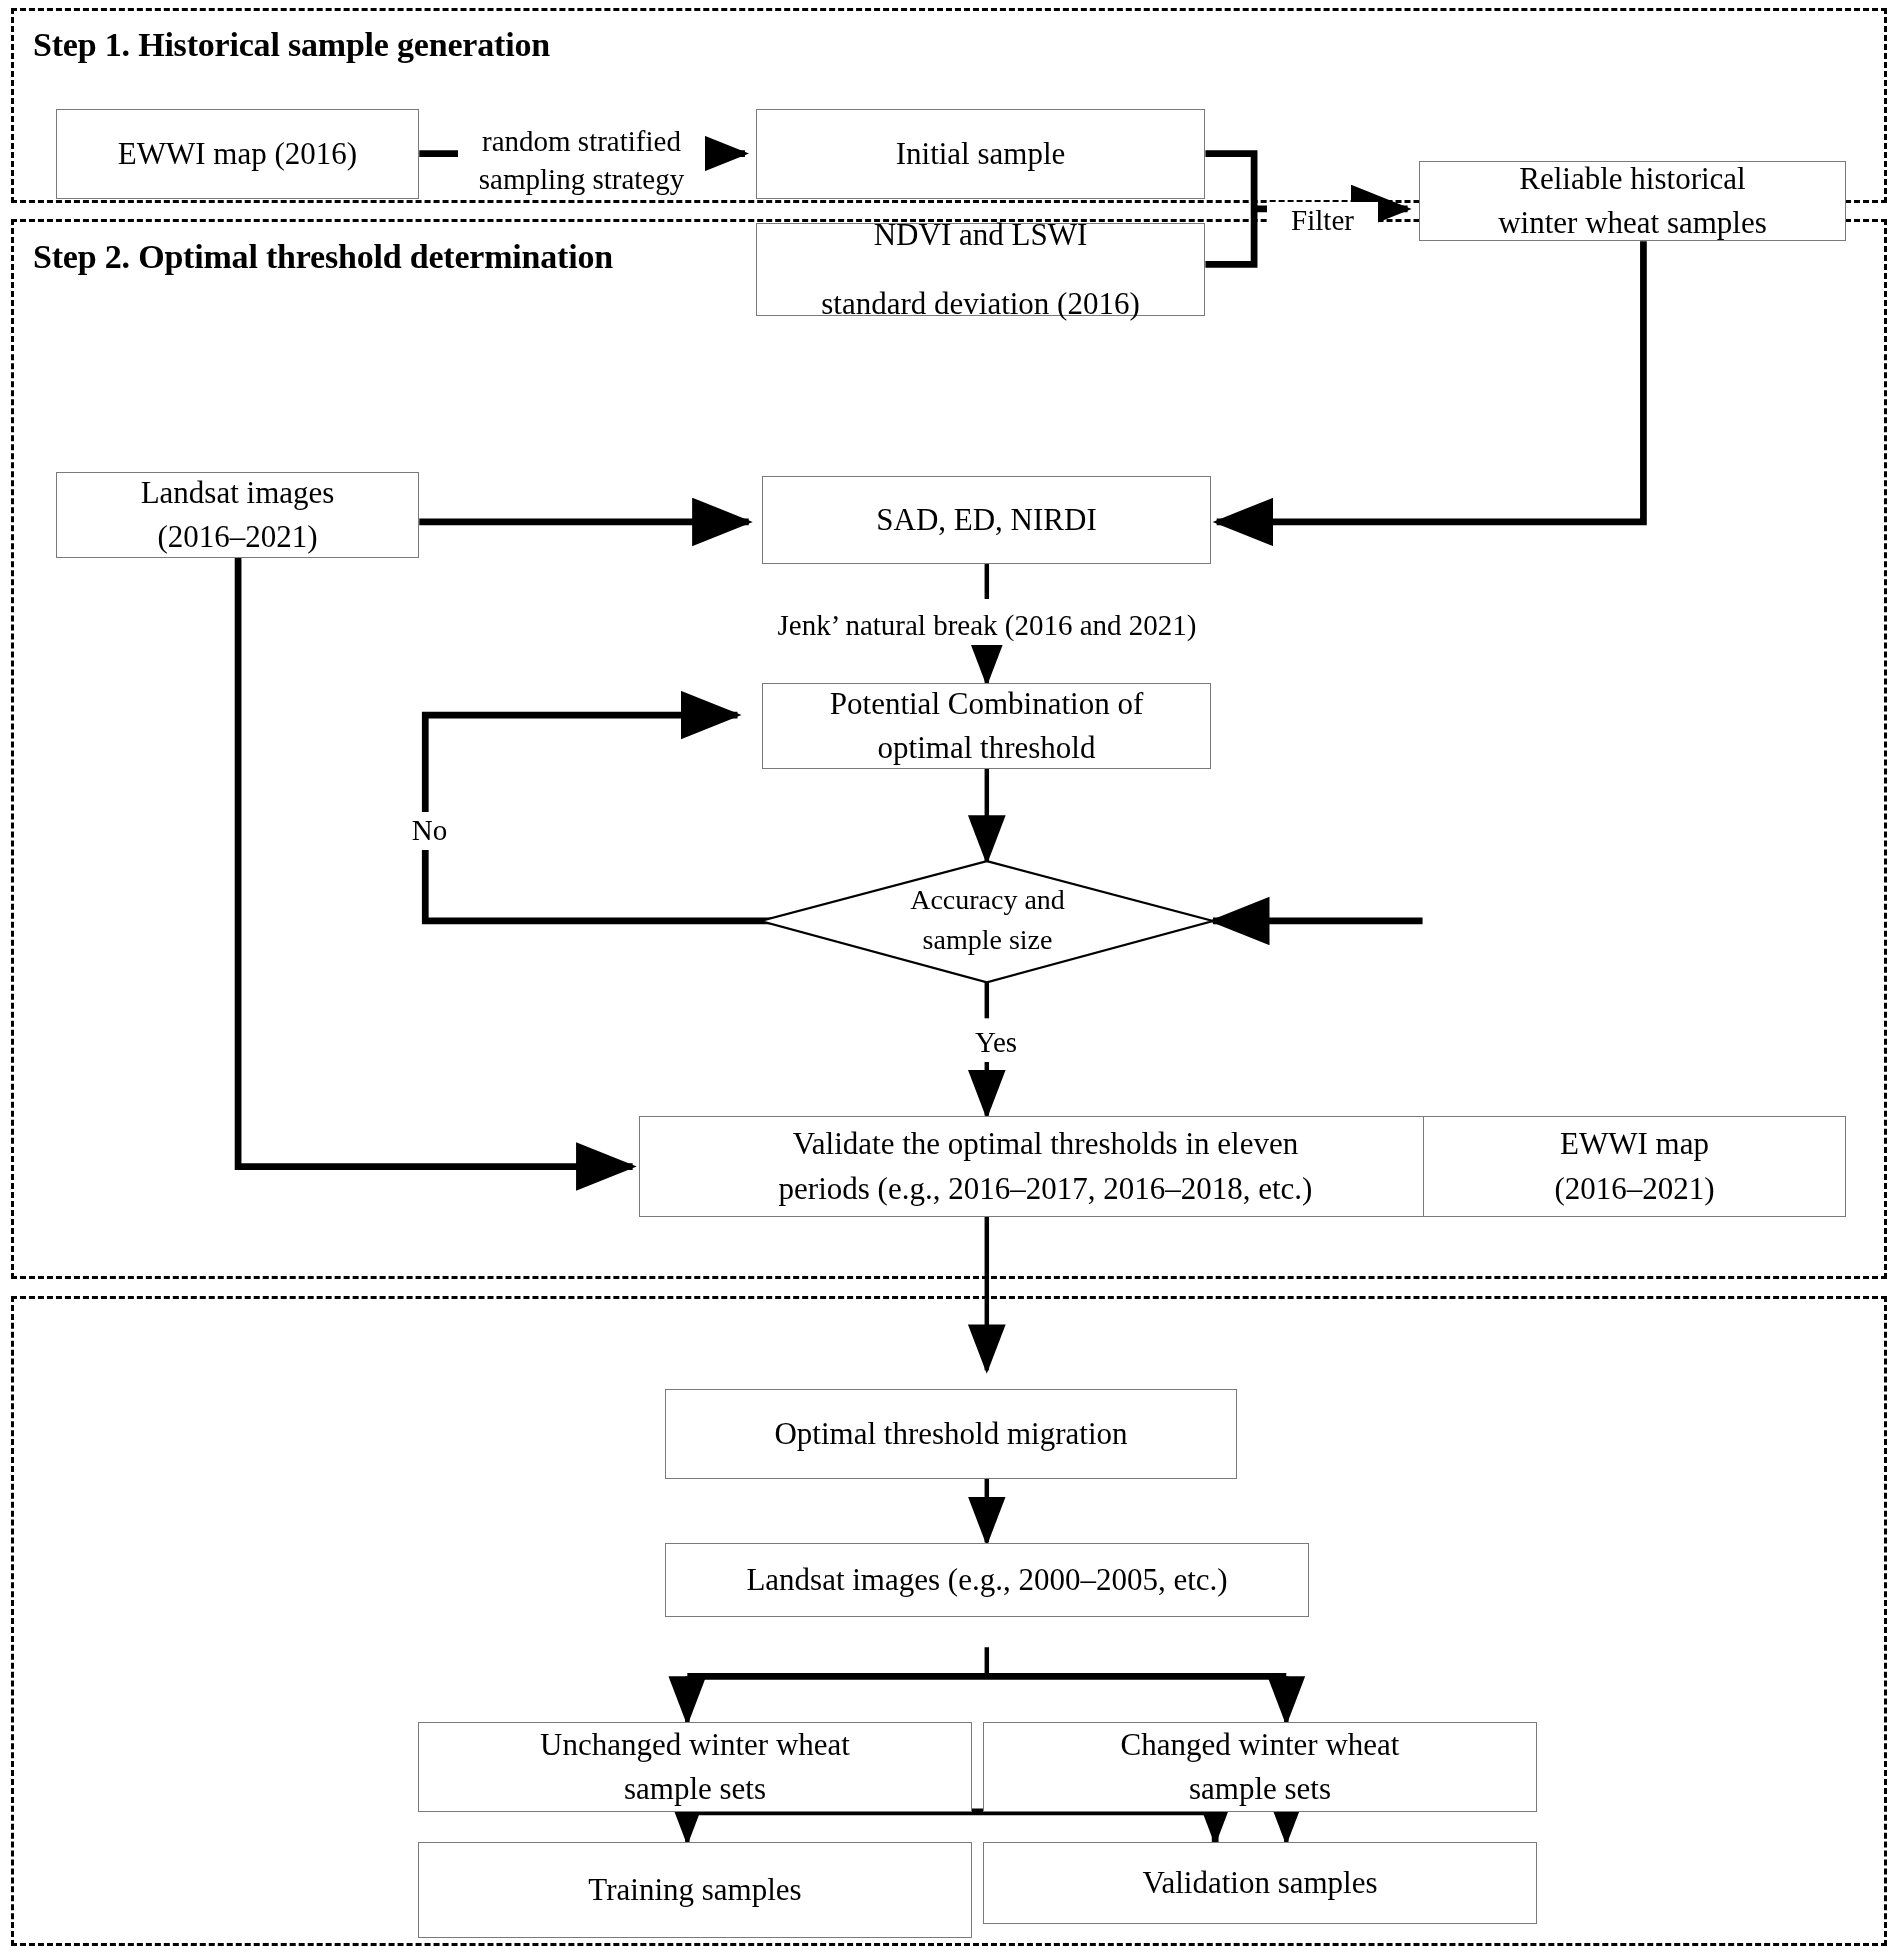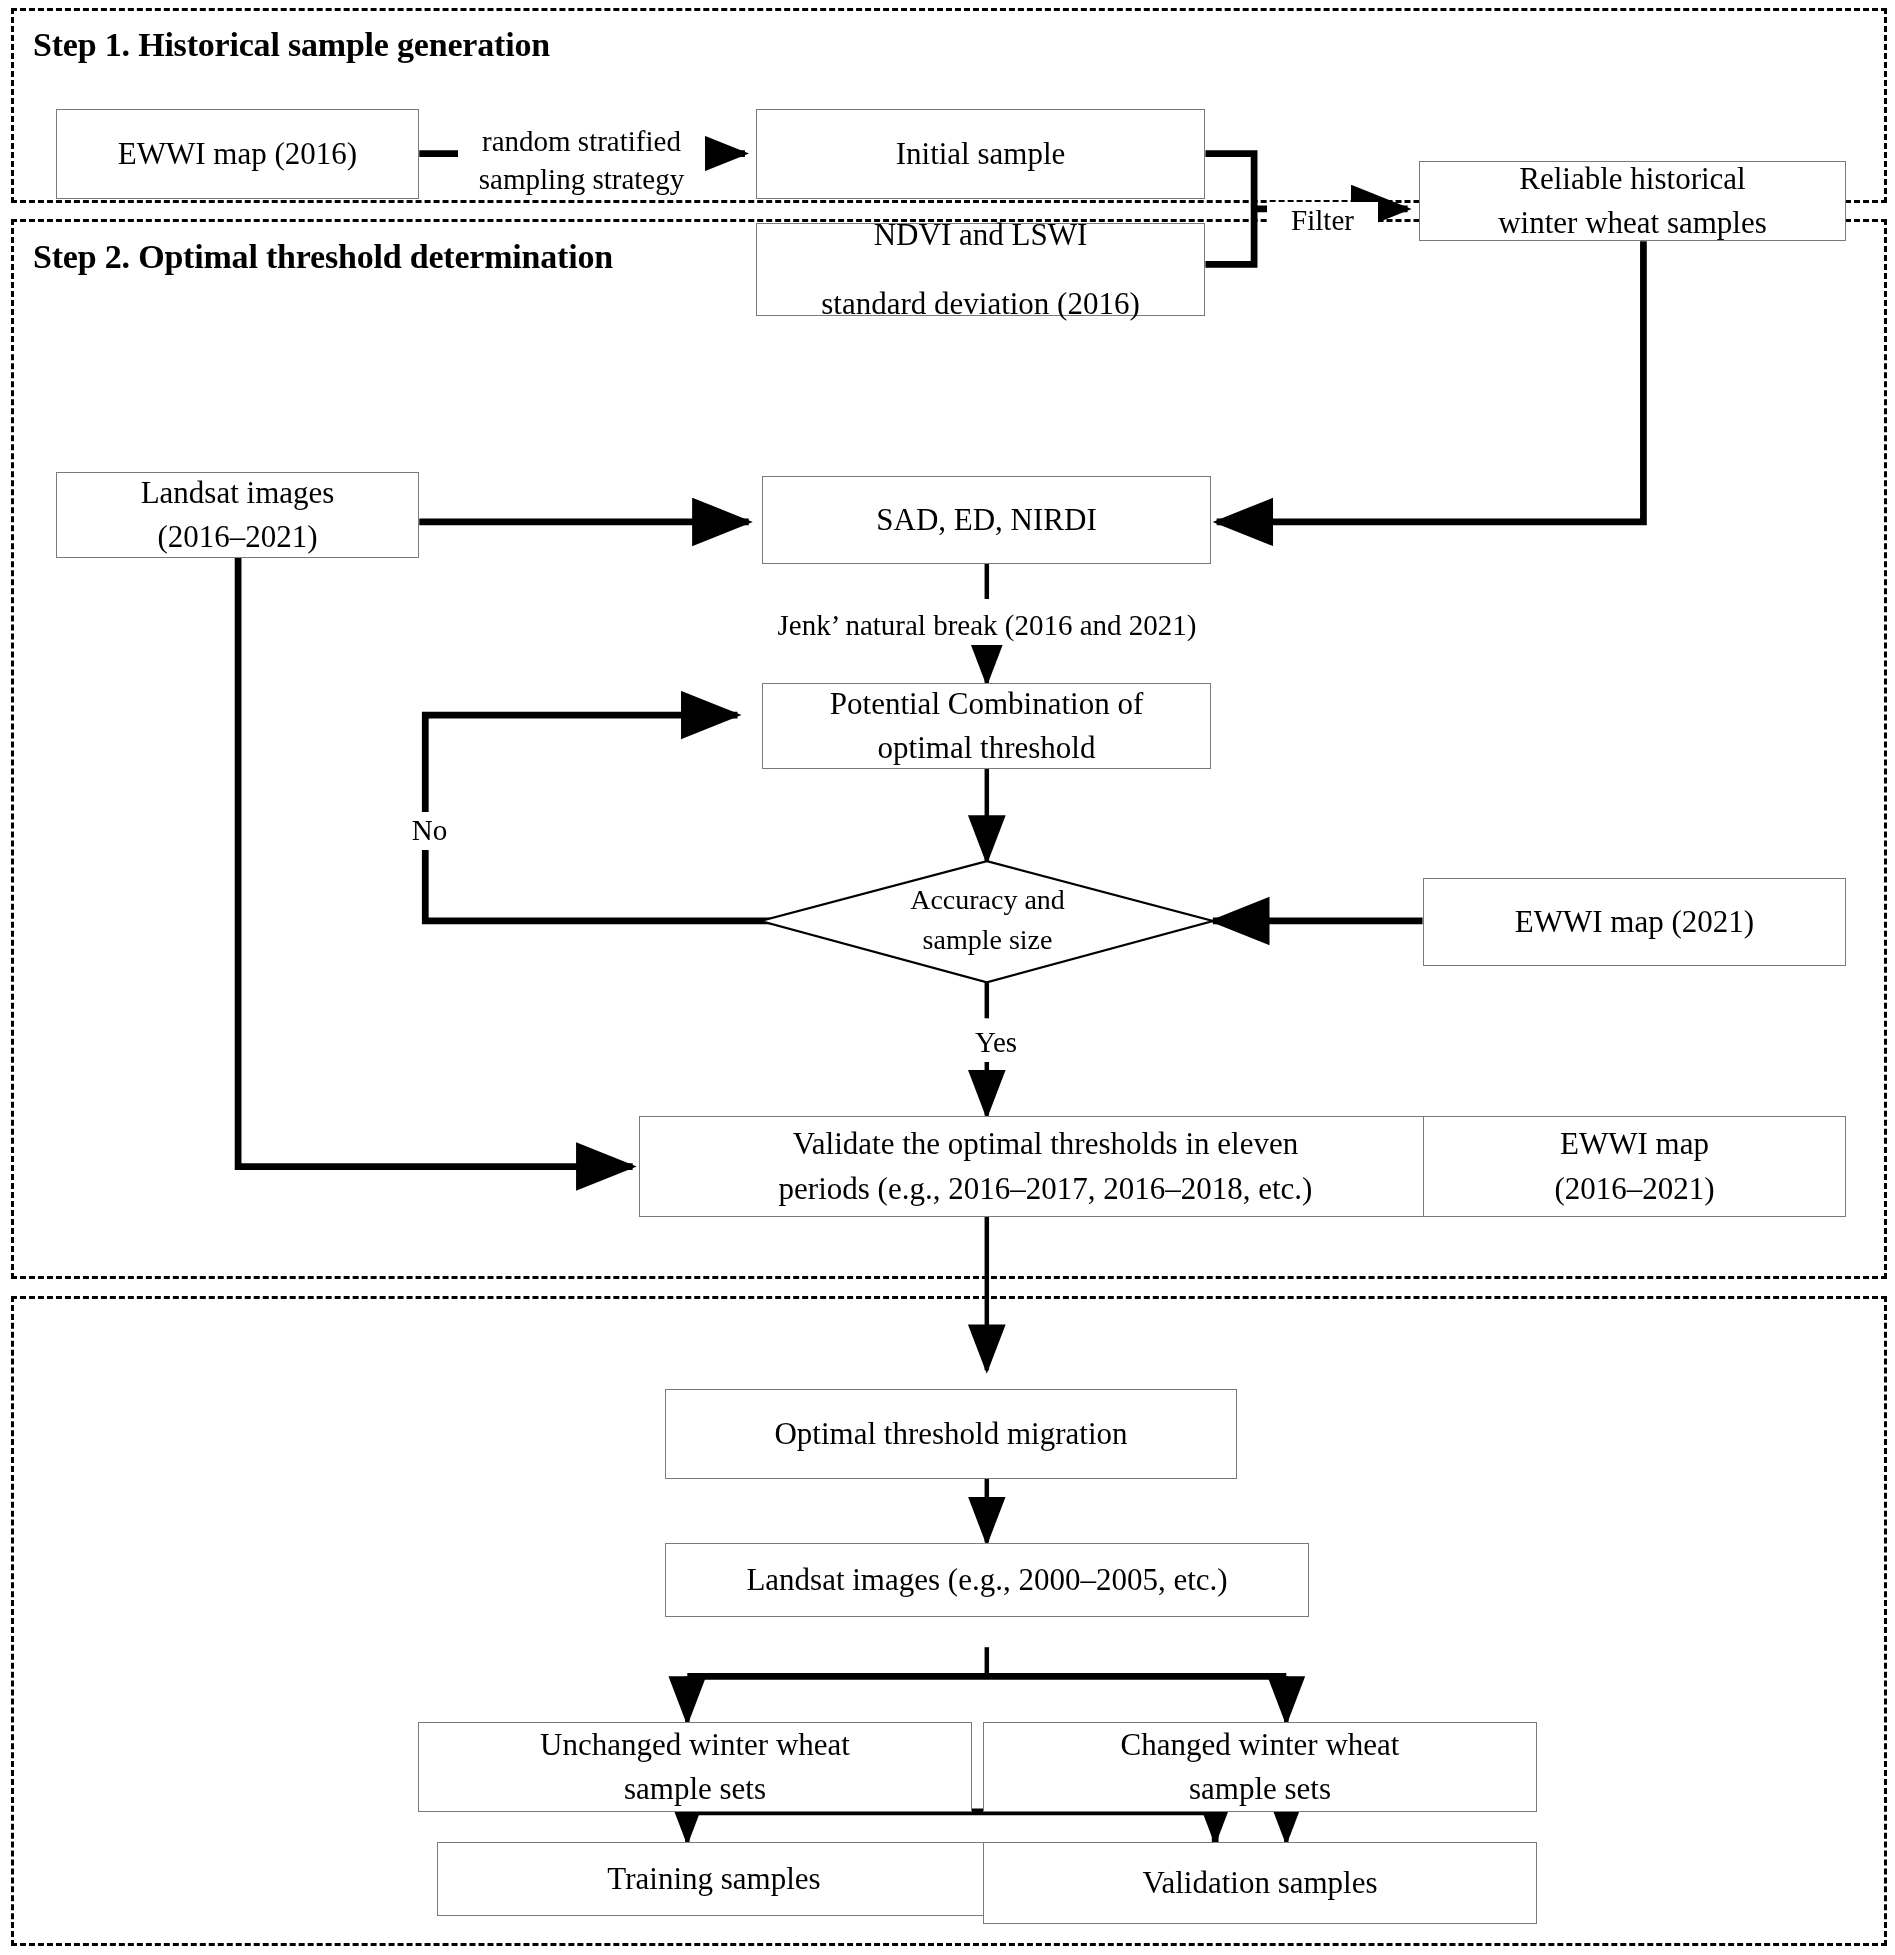--- a/index.html
+++ b/index.html
@@ -218,23 +218,20 @@
 
   <div class="diamond-label" style="left:824px; top:880px; width:327px; text-align:center;">
     <div>Accuracy and</div>
     <div>sample size</div>
   </div>
 
   <div class="edge-label" style="left:392px; top:800px; width:75px; text-align:center;">No</div>
 
   <div class="edge-label" style="left:955px; top:1012px; width:82px; text-align:center;">Yes</div>
 
-  <div class="node" style="left:1423px; top:878px; width:423px; height:88px;">
-    <span>EWWI map (2021)</span>
-  </div>
 
   <div class="node" style="left:639px; top:1116px; width:813px; height:101px; flex-direction:column;">
     <span>Validate the optimal thresholds in eleven</span>
     <span>periods (e.g., 2016–2017, 2016–2018, etc.)</span>
   </div>
 
   <div class="node" style="left:1423px; top:1116px; width:423px; height:101px; flex-direction:column;">
     <span>EWWI map</span>
     <span>(2016–2021)</span>
   </div>
@@ -250,21 +247,21 @@
   <div class="node" style="left:418px; top:1722px; width:554px; height:90px; flex-direction:column;">
     <span>Unchanged winter wheat</span>
     <span>sample sets</span>
   </div>
 
   <div class="node" style="left:983px; top:1722px; width:554px; height:90px; flex-direction:column;">
     <span>Changed winter wheat</span>
     <span>sample sets</span>
   </div>
 
-  <div class="node" style="left:418px; top:1842px; width:554px; height:74px;margin-left:19px;">
+  <div class="node" style="left:418px; top:1842px; width:554px; height:96px;">
     <span>Training samples</span>
   </div>
 
   <div class="node" style="left:983px; top:1842px; width:554px; height:82px;">
     <span>Validation samples</span>
   </div>
 
 </div>
 
 

